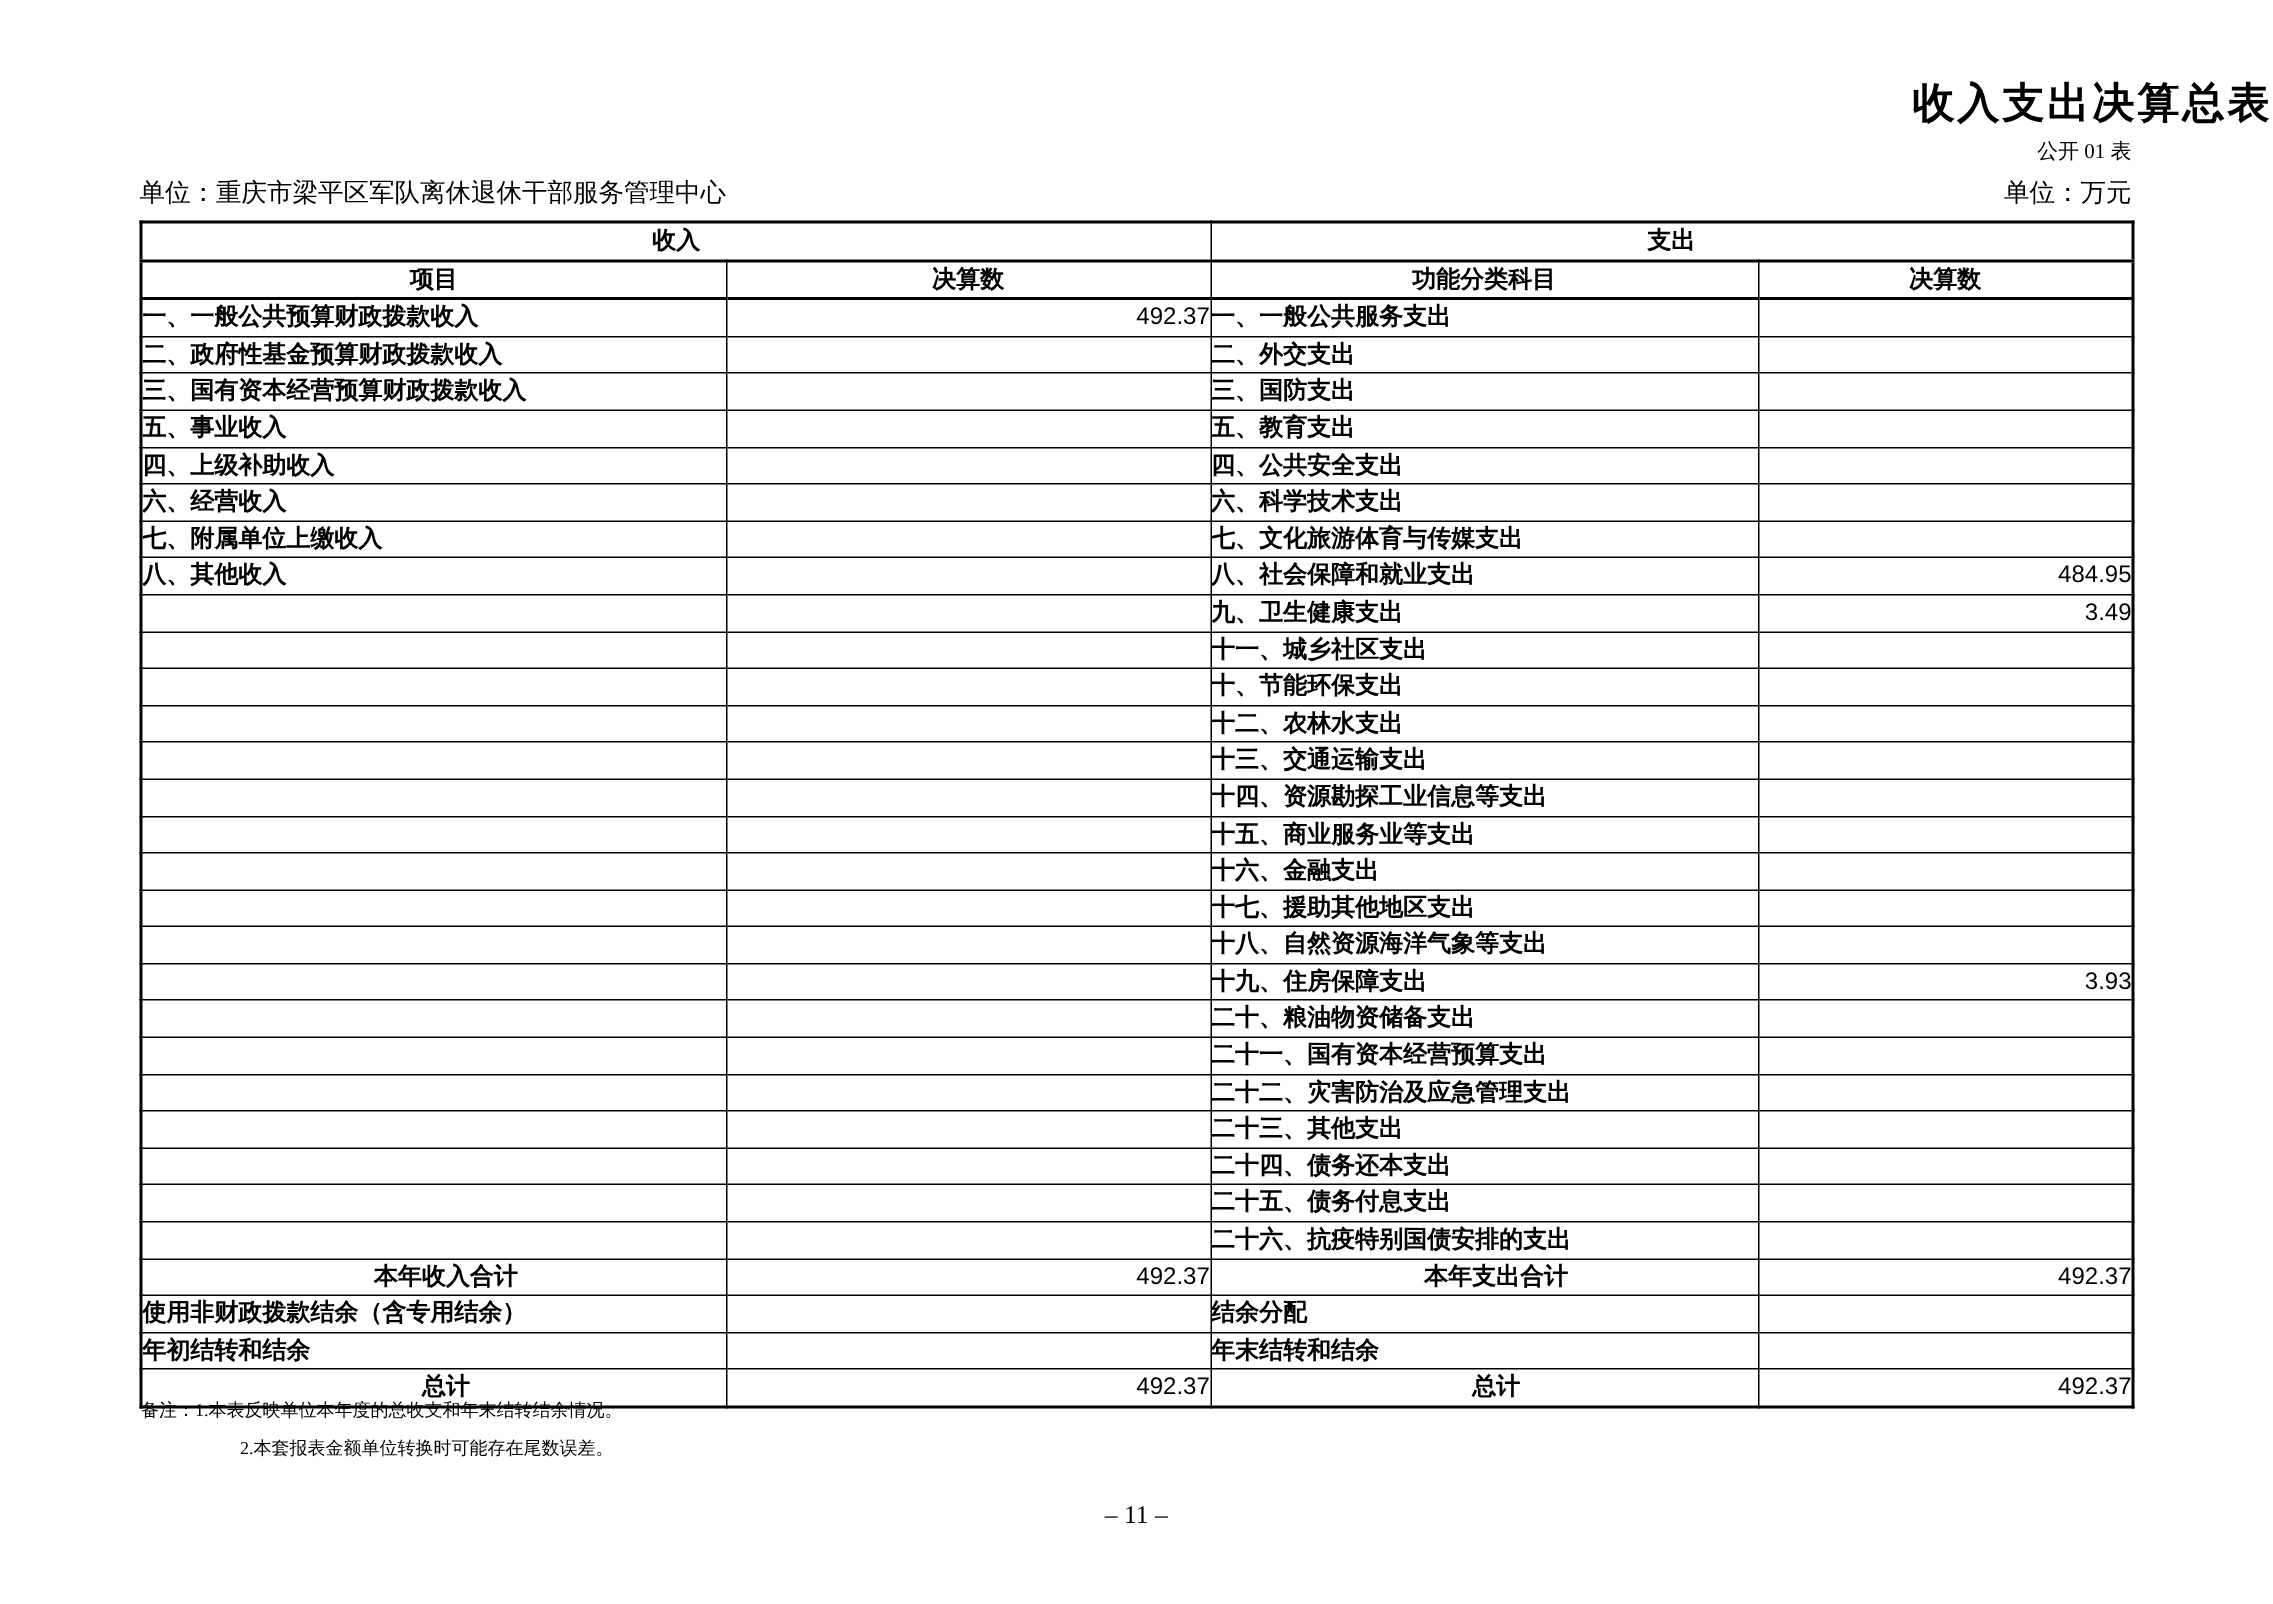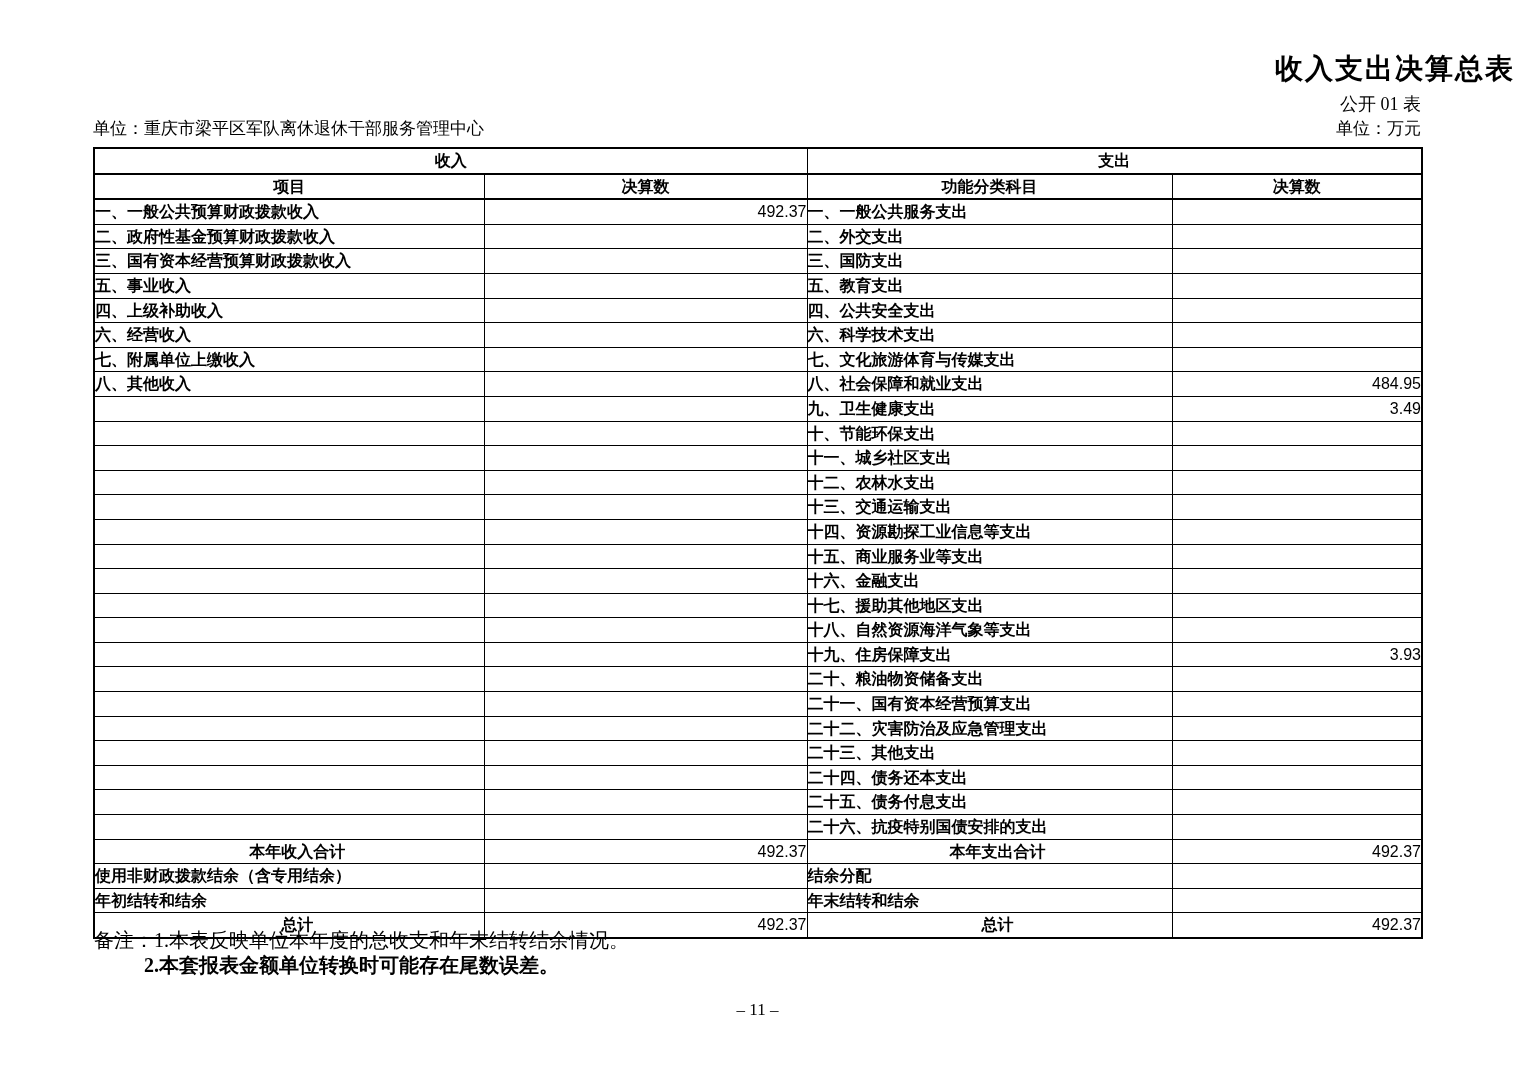--- a/index.html
+++ b/index.html
@@ -14,21 +14,21 @@
   .page-title {
     position: absolute; top: 50px; left: 0; width: 100%;
     text-align: right;
     font-family: Liberation Serif, serif;
     font-size: 28px; font-weight: 700;
     letter-spacing: 2px;
     margin: 0;
   }
   .table-code {
     position: absolute; top: 92px; right: 94px;
-    font-size: 18px;
+    font-size: 14px;
   }
   .unit-row {
     position: absolute; top: 117px; left: 93px; right: 94px;
     display: flex; justify-content: space-between;
     font-size: 17px;
   }
   table.budget {
     position: absolute; top: 147px; left: 93px;
     width: 1328px;
     border-collapse: collapse;
@@ -58,23 +58,23 @@
     text-align: right;
     padding-right: 8px;
     font-family: "Liberation Sans", sans-serif;
     font-size: 17px;
     font-weight: 400;
   }
   tr.total-center td.c-item { text-align: center; padding-left: 16px; font-weight: 700; }
   tr.total-left td.c-item { font-weight: 700; }
   .notes {
     position: absolute; top: 928px; left: 94px;
-    font-size: 20px; line-height: 25px;
-  }
-  .notes .note-2 { margin-left: 50px; font-weight: bold; }
+    font-size: 12px; line-height: 25px;
+  }
+  .notes .note-2 { margin-left: 66px; }
   .page-number {
     position: absolute; top: 1000px; left: 0; width: 100%;
     text-align: center;
     font-size: 17px;
   }
 </style>
 </head>
 <body>
 
 <div class="page">
@@ -158,27 +158,27 @@
   </tr>
         <tr>
     <td class="c-item"></td>
     <td class="c-num"></td>
     <td class="c-item">九、卫生健康支出</td>
     <td class="c-num">3.49</td>
   </tr>
         <tr>
     <td class="c-item"></td>
     <td class="c-num"></td>
+    <td class="c-item">十一、城乡社区支出</td>
+    <td class="c-num"></td>
+  </tr>
+        <tr>
+    <td class="c-item"></td>
+    <td class="c-num"></td>
     <td class="c-item">十、节能环保支出</td>
-    <td class="c-num"></td>
-  </tr>
-        <tr>
-    <td class="c-item"></td>
-    <td class="c-num"></td>
-    <td class="c-item">十一、城乡社区支出</td>
     <td class="c-num"></td>
   </tr>
         <tr>
     <td class="c-item"></td>
     <td class="c-num"></td>
     <td class="c-item">十二、农林水支出</td>
     <td class="c-num"></td>
   </tr>
         <tr>
     <td class="c-item"></td>

